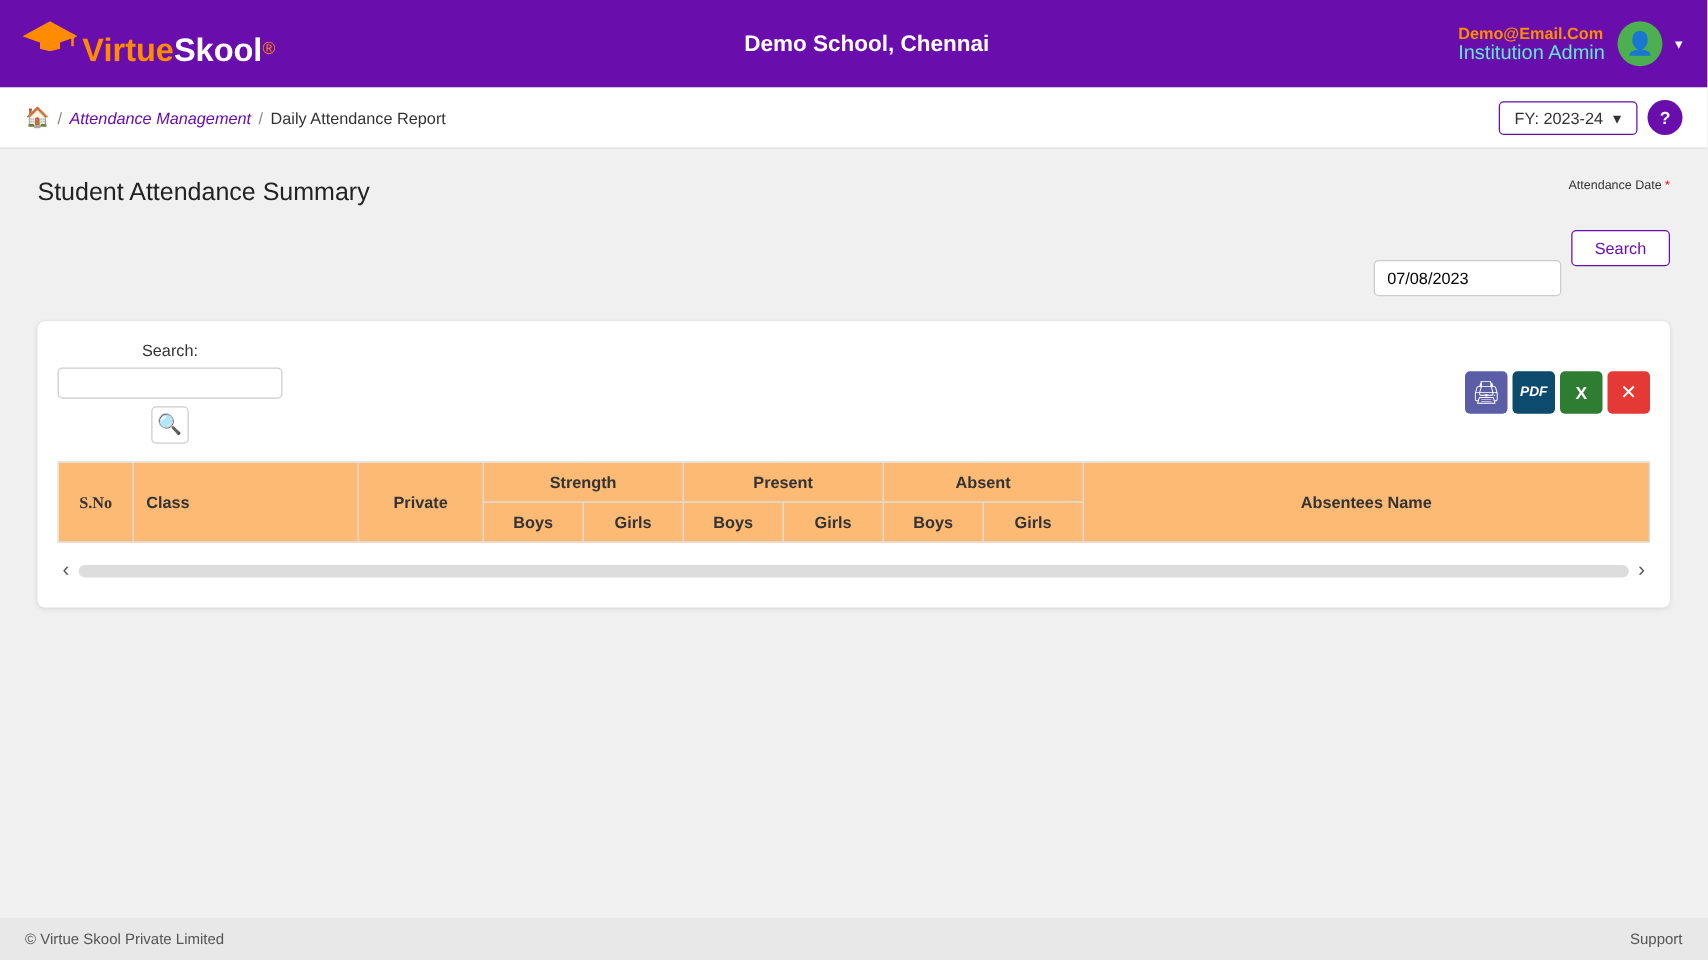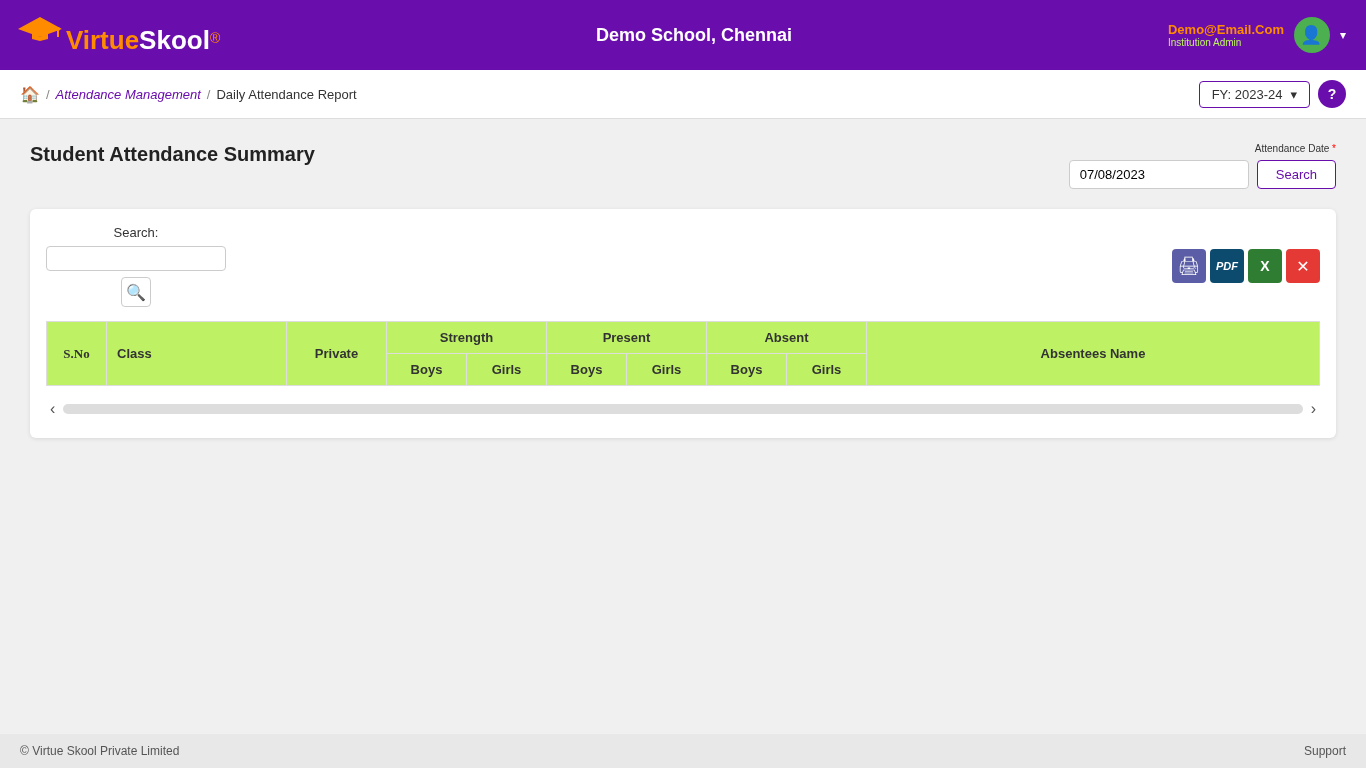--- a/index.html
+++ b/index.html
@@ -27,22 +27,22 @@
       gap: 10px;
     }
     .header-user-info {
     }
     .header-email {
       color: #ff8c00;
       font-weight: bold;
       font-size: 13px;
     }
     .header-role {
-      color: #bef264;
-      font-size: 10px;
+      color: #5eead4;
+      font-size: 16px;
     }
     .user-avatar {
       width: 36px;
       height: 36px;
       background: #4caf50;
       border-radius: 50%;
       display: flex;
       align-items: center;
       justify-content: center;
       color: white;
@@ -121,21 +121,21 @@
     }
 
     .page-header {
       display: flex;
       align-items: flex-start;
       justify-content: space-between;
       margin-bottom: 20px;
     }
     .page-title {
       font-size: 20px;
-      font-weight: bold;
+      font-weight: normal;
       color: #222;
     }
 
     .attendance-date-section {
       display: flex;
       flex-direction: column;
       align-items: flex-end;
       gap: 6px;
     }
     .attendance-date-label {
@@ -148,21 +148,22 @@
     .date-search-row {
       display: flex;
       gap: 8px;
       align-items: center;
     }
     .date-input {
       border: 1px solid #ccc;
       border-radius: 4px;
       padding: 6px 10px;
       font-size: 13px;
-      width: 180px;
+      width: 150px;
+      margin-top: 48px;
     }
     .search-btn {
       background: white;
       border: 1px solid #6a0dad;
       color: #6a0dad;
       border-radius: 4px;
       padding: 6px 18px;
       font-size: 13px;
       cursor: pointer;
       font-weight: 500;
@@ -236,21 +237,21 @@
       width: 100%;
       border-collapse: collapse;
       font-size: 13px;
     }
     .data-table th, .data-table td {
       border: 1px solid #ddd;
       padding: 8px 10px;
       text-align: center;
     }
     .data-table th {
-      background: #bef264;
+      background: #fdba74;
       font-weight: 600;
       color: #333;
     }
     .data-table th.left { text-align: left; }
     .col-sno { width: 60px; font-family: Liberation Serif, serif; }
     .col-class { width: 180px; text-align: left; }
     .col-section { width: 100px; }
     .col-sub { width: 80px; }
 
     .scroll-row {

